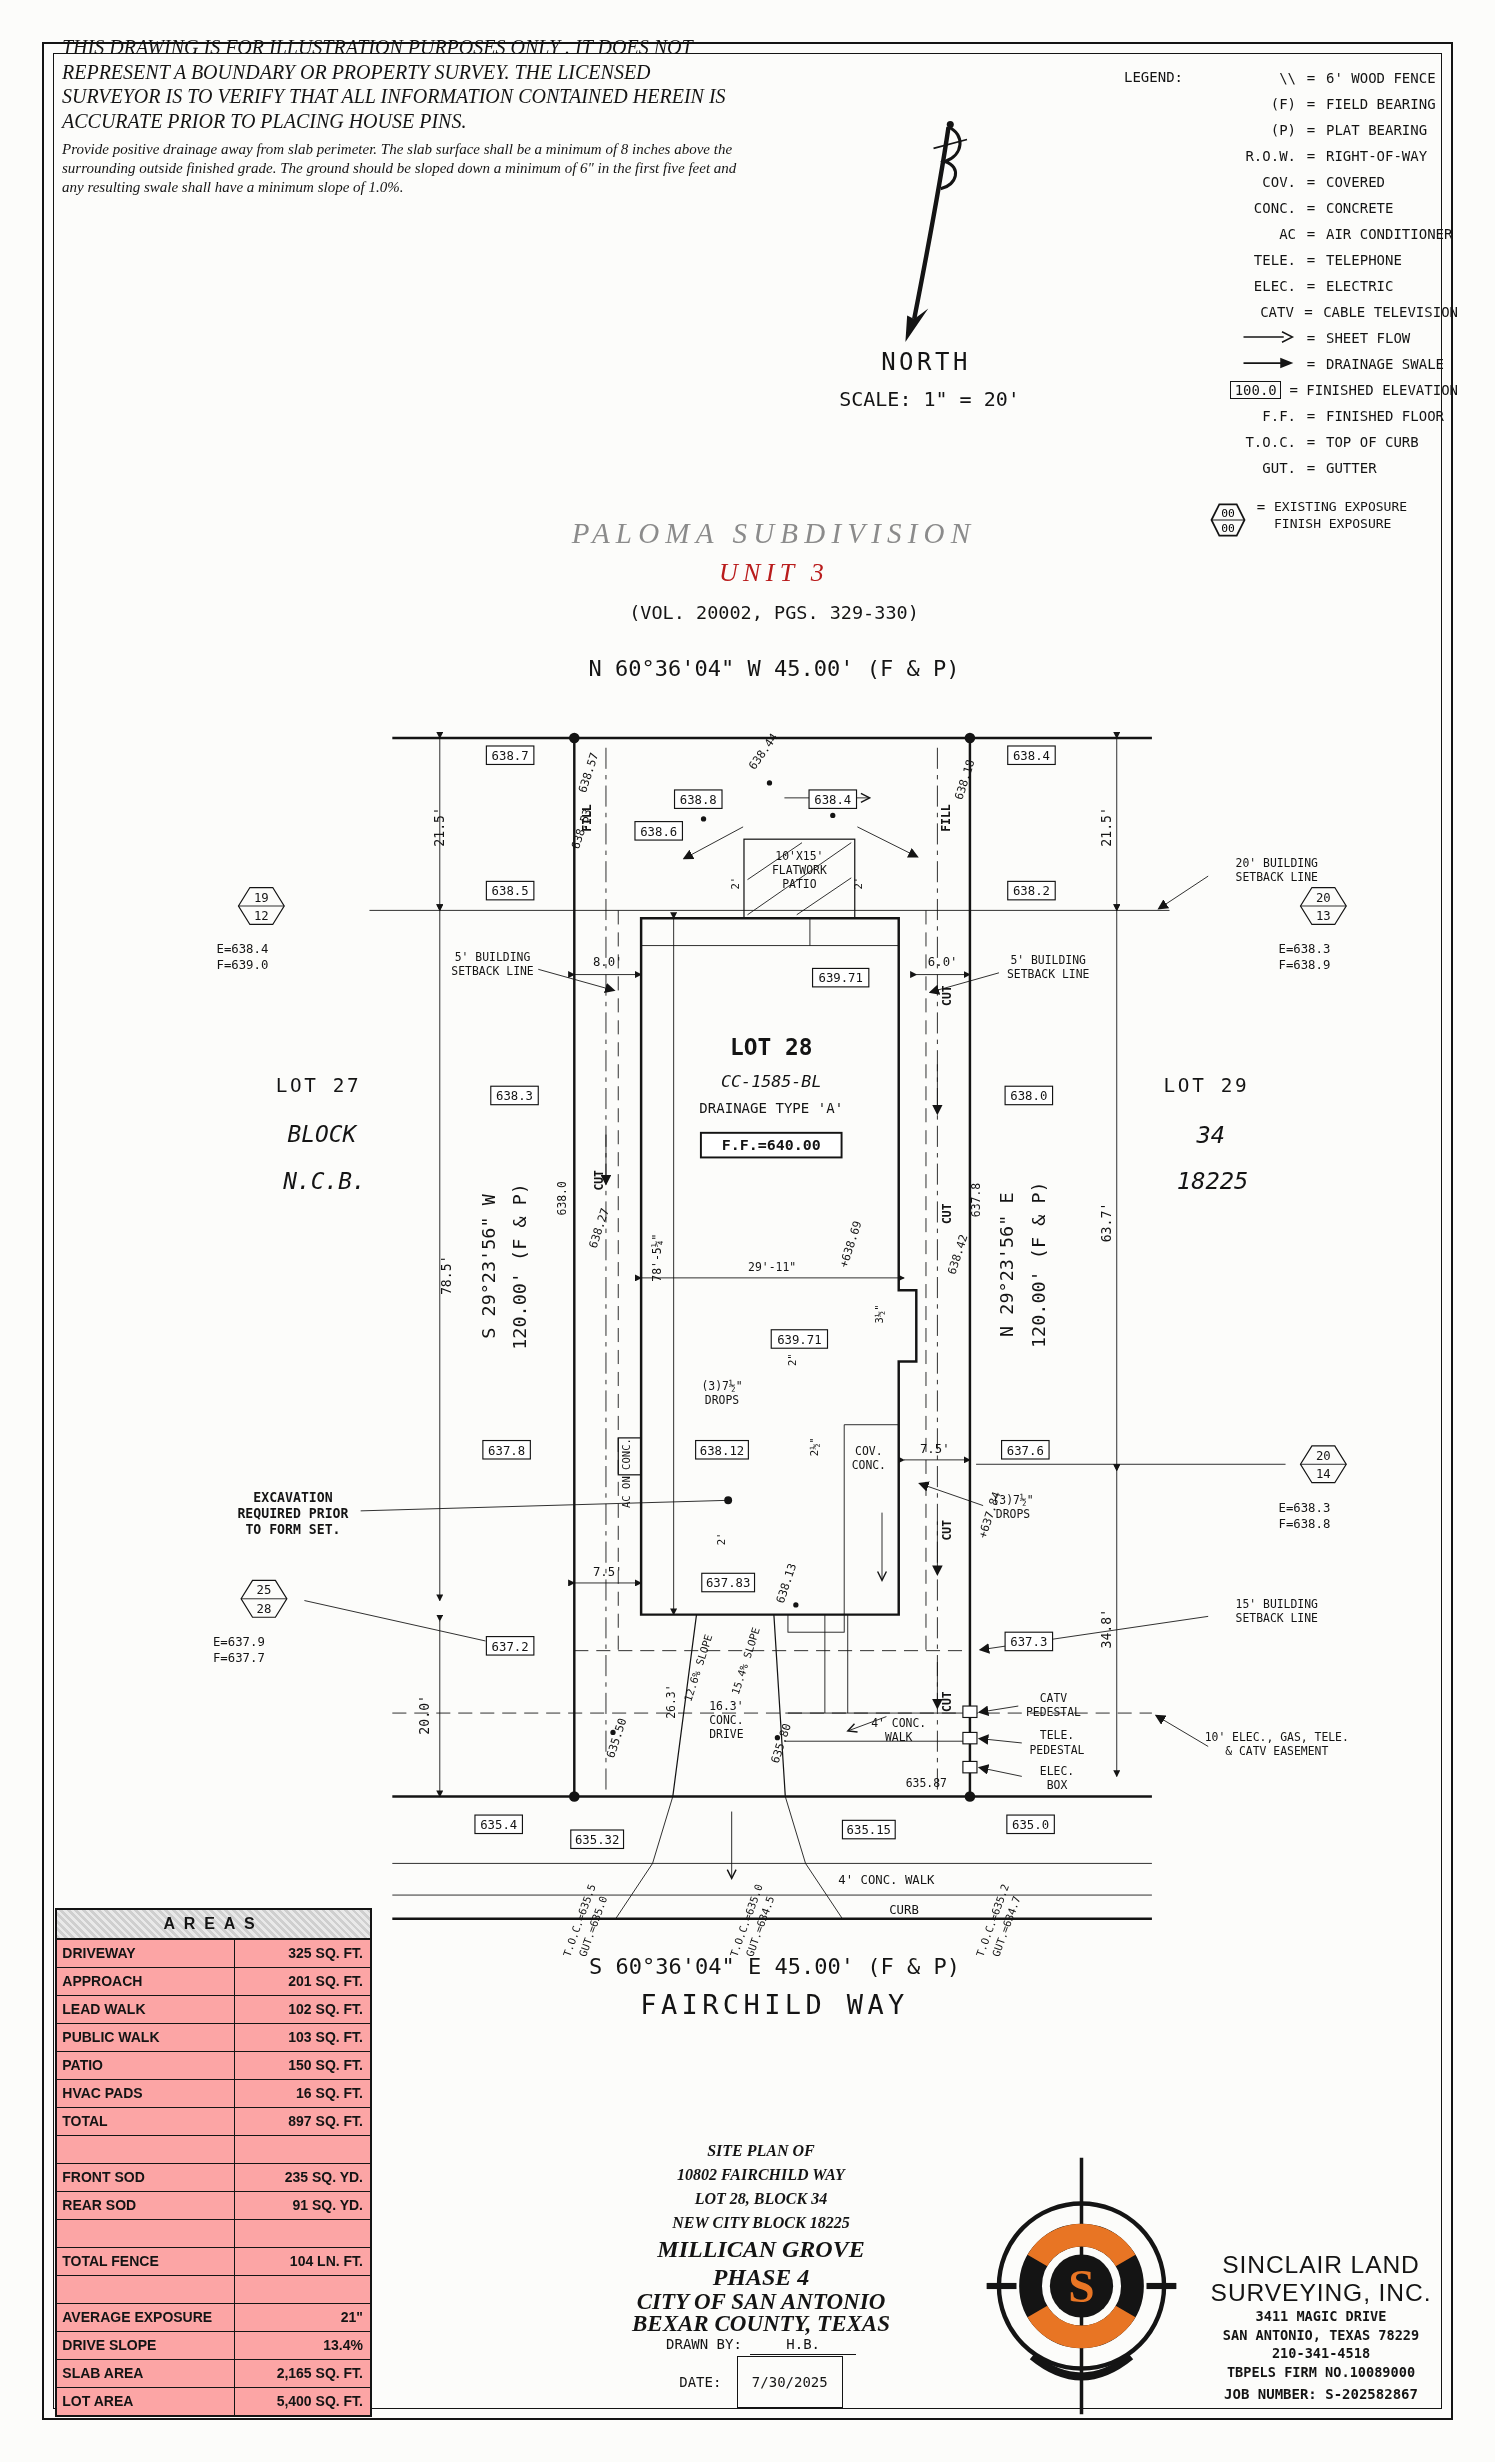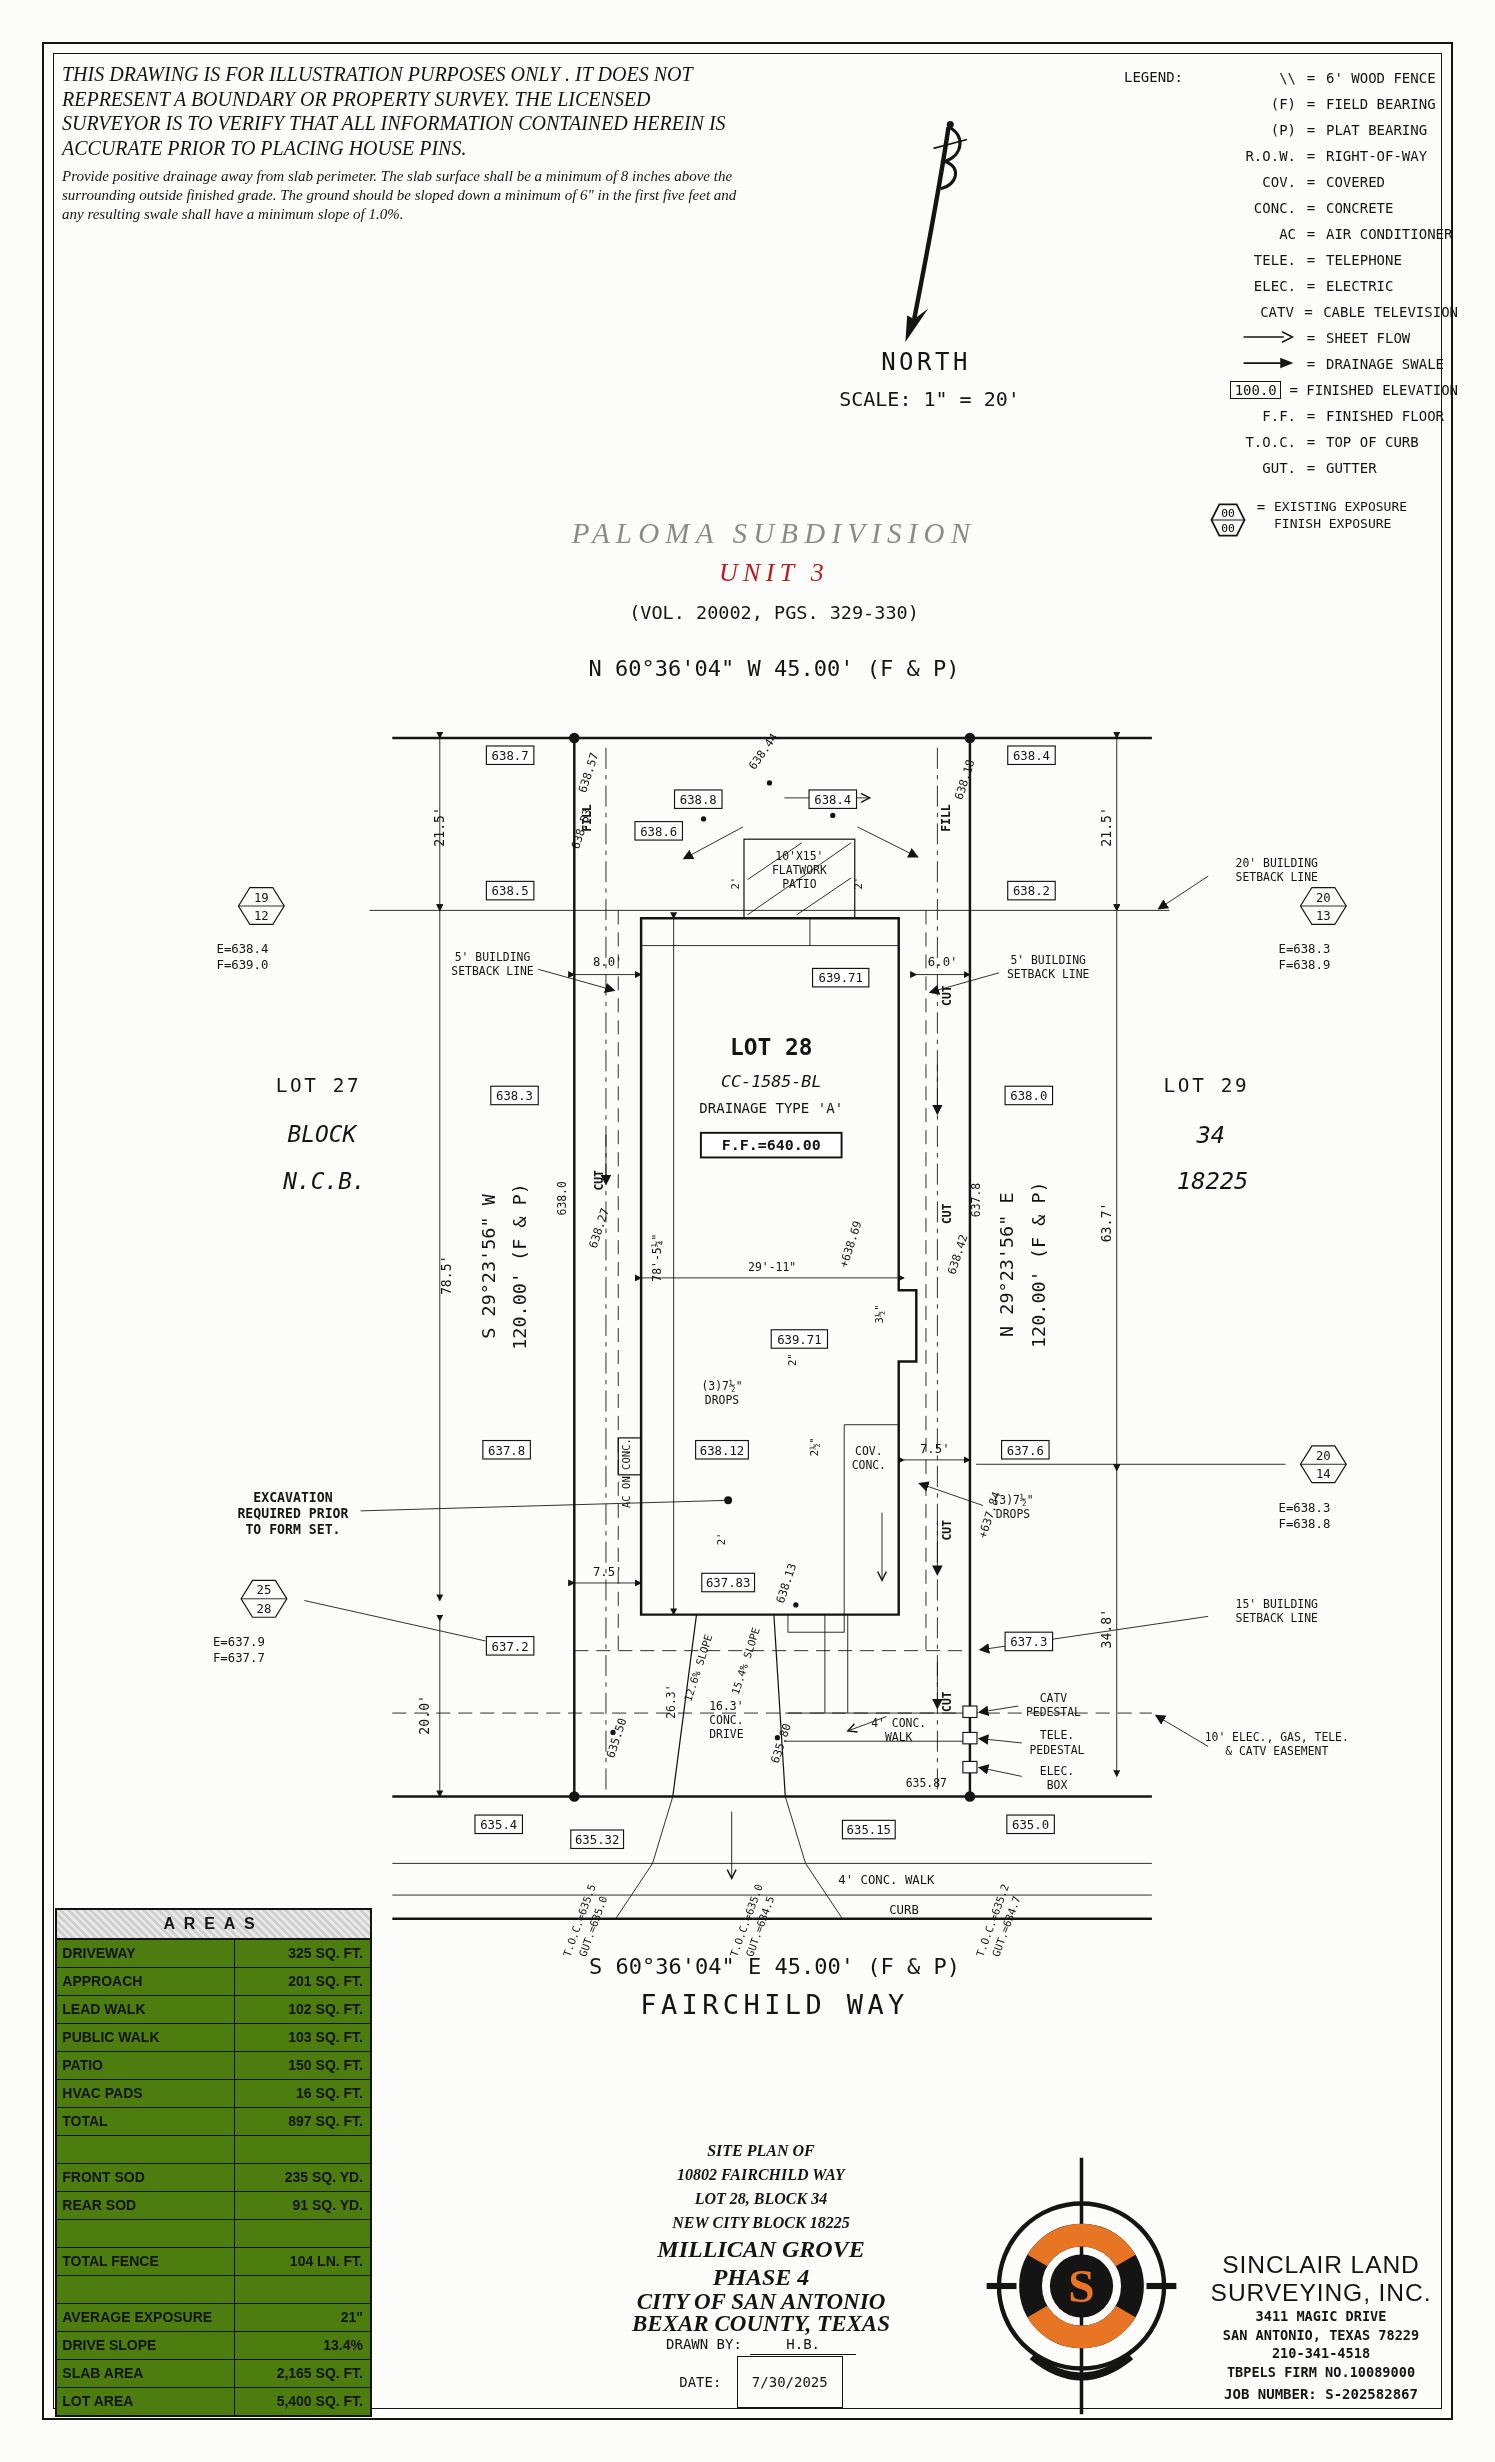--- a/index.html
+++ b/index.html
@@ -3,21 +3,21 @@
 <meta charset="utf-8">
 <style>
   html,body{margin:0;padding:0;background:#d9d9d9;}
   #sheet{position:relative;width:1495px;height:2462px;background:#fcfcfa;
          font-family:"DejaVu Sans Mono",monospace;color:#141414;overflow:hidden;}
   .frame{position:absolute;pointer-events:none;}
   .frame.outer{left:42px;top:42px;right:42px;bottom:42px;border:2.6px solid #141414;}
   .frame.inner{left:53px;top:53px;right:53px;bottom:53px;border:1.3px solid #141414;}
 
   
-  #disclaimer{position:absolute;left:62px;top:62px;width:688px;}
+  #disclaimer{position:absolute;left:62px;top:35px;width:688px;}
   #disclaimer .d1{margin:0 0 7px 0;font:italic 20px/24.6px "Liberation Serif",serif;}
   #disclaimer .d2{margin:0;font:italic 15px/19px "Liberation Serif",serif;}
 
   
   #north-svg{position:absolute;left:835px;top:113px;}
   #north-label{position:absolute;left:838px;top:348px;width:176px;text-align:center;
                font-size:24px;letter-spacing:3.5px;}
   #scale-label{position:absolute;left:780px;top:387px;width:299px;text-align:center;font-size:20px;}
 
   
@@ -58,21 +58,21 @@
   .am{text-anchor:middle;}
   .t12{font-size:12px;}.t13{font-size:13px;}.t14{font-size:14px;}.t15{font-size:15px;}
   .t16{font-size:16px;}.t17{font-size:17px;}.t19{font-size:19px;}.t21{font-size:21px;}
   .t22{font-size:22px;}.t26{font-size:26px;}.t27{font-size:27px;}
   .gray{fill:#838383;}
   .ser{font-family:"Liberation Serif",serif;font-style:italic;}
   .b{font-weight:bold;}
 
   
   #areas{position:absolute;left:55px;top:1908px;width:313px;border:2.2px solid #141414;
-         font-family:"Liberation Sans",sans-serif;background:#4d7c0f;}
+         font-family:"Liberation Sans",sans-serif;background:#fca5a5;}
   .ar-title{height:28px;line-height:28px;text-align:center;font-weight:bold;font-size:16px;
             letter-spacing:8.8px;border-bottom:1.8px solid #141414;
             background:repeating-linear-gradient(45deg,#cfcfcf 0 2.6px,#e9e9e9 2.6px 5.3px);}
   .ar-row{display:flex;height:27px;line-height:27px;border-top:1.2px solid #141414;
           font-size:14px;font-weight:bold;}
   .ar-row:first-of-type{border-top:none;}
   .ar-l{width:172px;padding-left:5.3px;border-right:1.2px solid #141414;white-space:nowrap;overflow:hidden;}
   .ar-v{flex:1;text-align:right;padding-right:7px;white-space:nowrap;}
 
   

